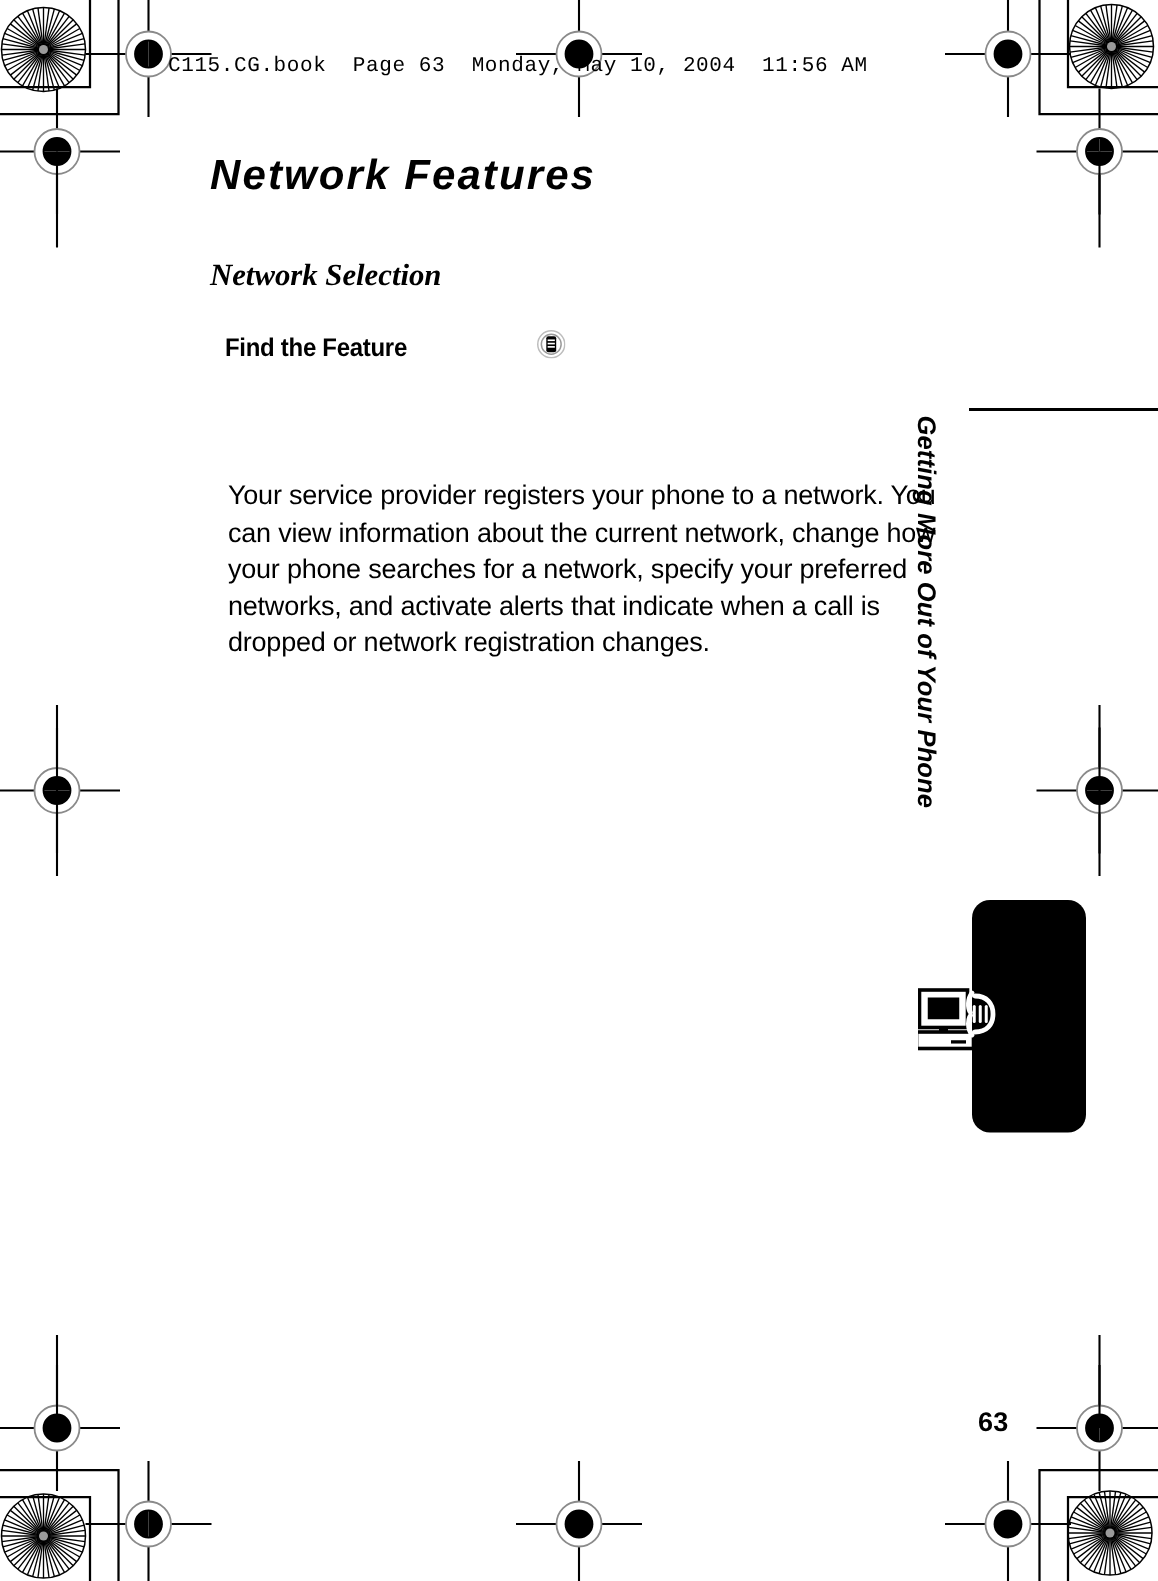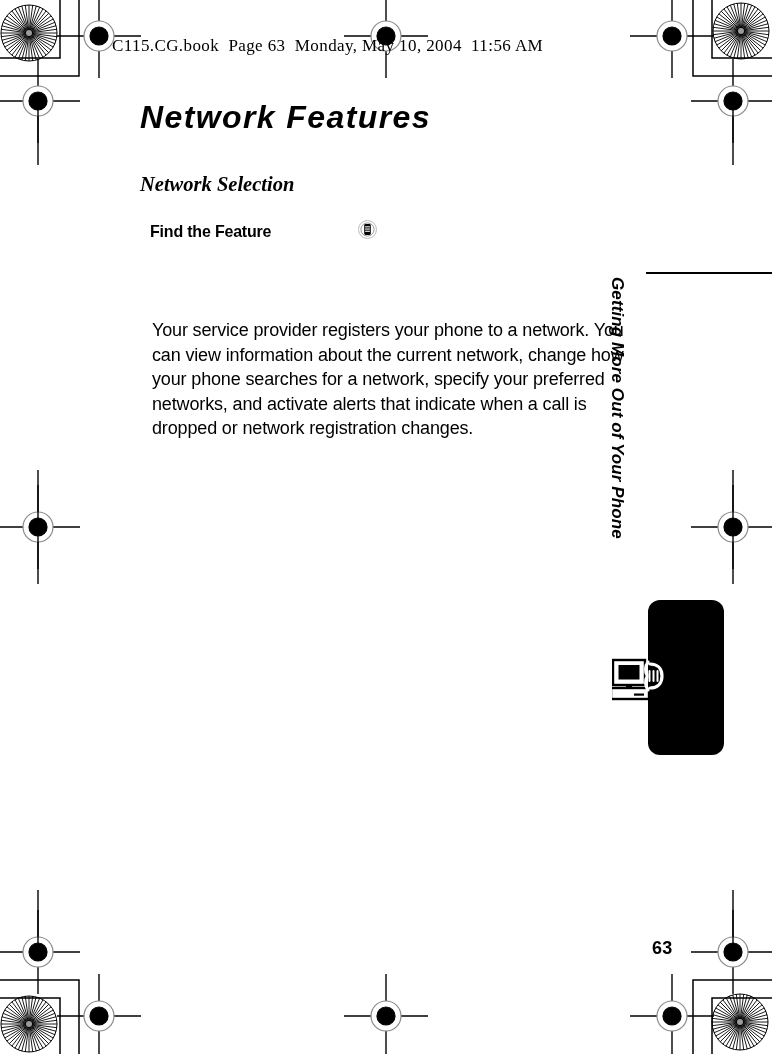--- a/index.html
+++ b/index.html
@@ -22,40 +22,40 @@
     left: 0; top: 0;
     width: 772px; height: 1054px;
     pointer-events: none;
   }
 
   
   .file-stamp {
     position: absolute;
     left: 112px;
     top: 36px;
-    font-family: Liberation Serif, serif;
-    font-size: 17px;
+    font-family: Liberation Mono, monospace;
+    font-size: 14px;
     letter-spacing: 0.4px;
     white-space: pre;
     color: #000;
   }
 
   
   #content {
     position: absolute;
     left: 140px;
     top: 100px;
     width: 480px;
   }
 
   .chapter-title {
     font-family: "Liberation Sans", sans-serif;
     font-weight: bold;
     font-style: italic;
-    font-size: 32px;
+    font-size: 28px;
     letter-spacing: 1.4px;
     margin: 0;
     line-height: 34px;
     white-space: nowrap;
   }
 
   .section-title {
     font-family: Liberation Serif, serif;
     font-weight: bold;
     font-style: italic;

